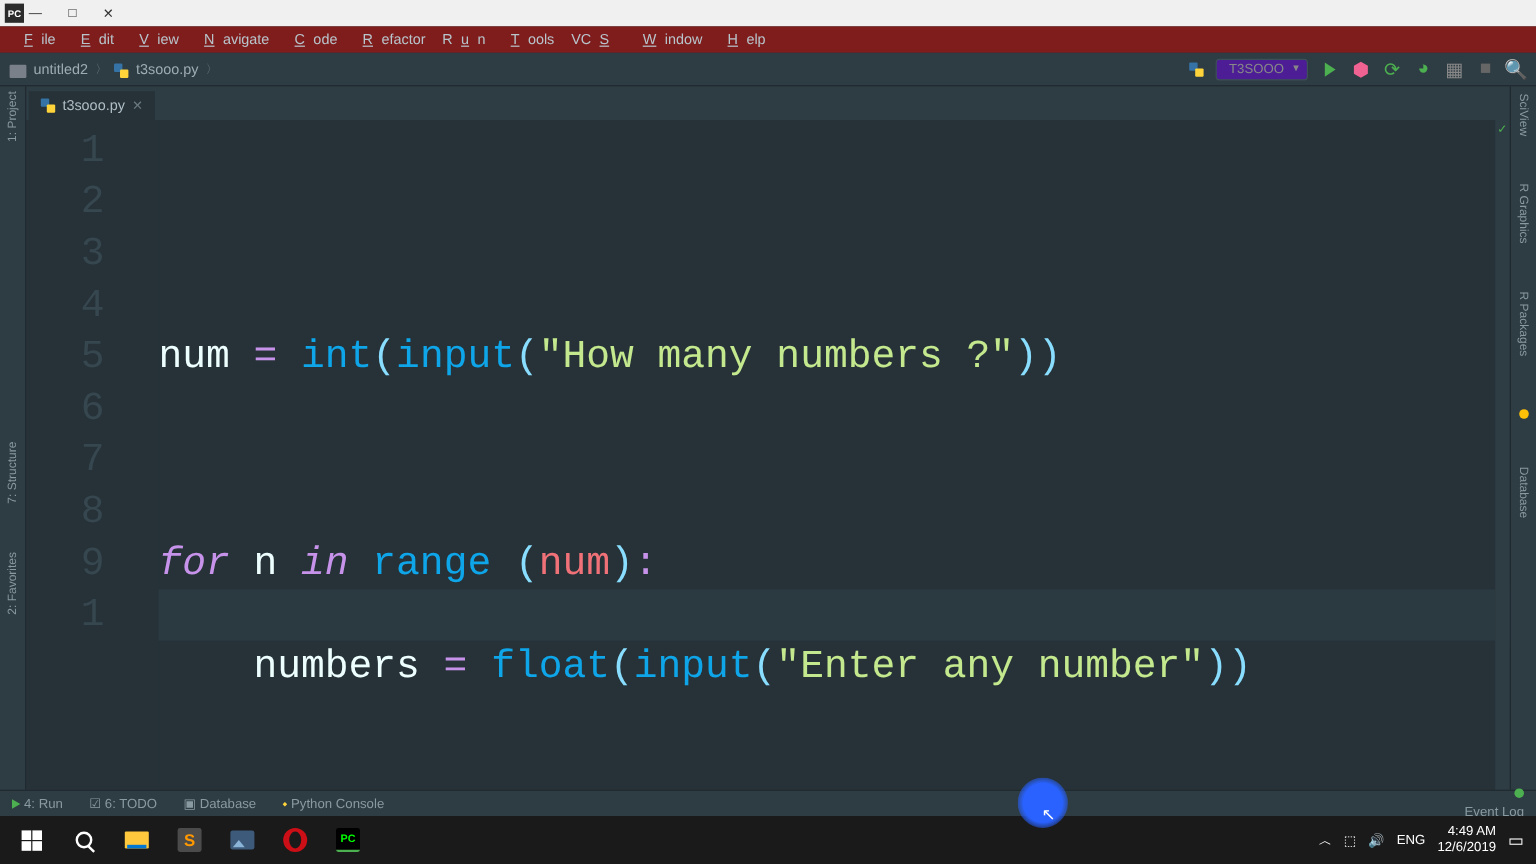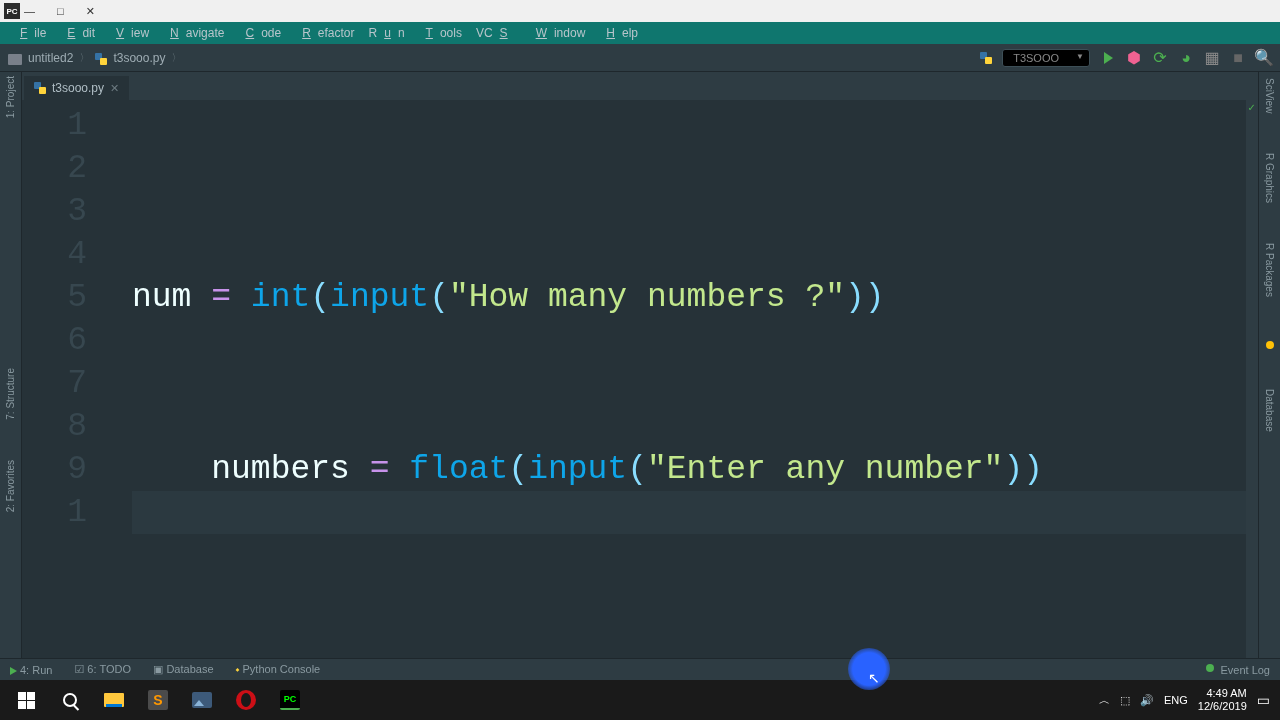--- a/index.html
+++ b/index.html
@@ -2,32 +2,32 @@
 <html><head>
 <meta charset="utf-8">
 <style>
 * { margin: 0; padding: 0; box-sizing: border-box; }
 body { font-family: "Segoe UI", Tahoma, sans-serif; background: #263238; color: #b0bec5; overflow: hidden; width: 1280px; height: 720px; }
 .titlebar { height: 22px; background: #f0f0f0; color: #333; display: flex; align-items: center; padding: 0 4px; font-size: 11px; }
 .titlebar-icon { width: 16px; height: 16px; background: #2b2b2b; color: #fff; display: inline-flex; align-items: center; justify-content: center; font-size: 8px; font-weight: bold; margin-right: 4px; }
 .titlebar-title { flex: 1; }
 .titlebar-btns { display: flex; gap: 22px; margin-right: 8px; }
 .titlebar-btn { font-size: 11px; cursor: pointer; color: #333; }
-.menubar { height: 22px; background: #0f766e; color: #b8c5cb; display: flex; align-items: center; padding: 0 6px; font-size: 12px; }
+.menubar { height: 22px; background: #7f1d1d; color: #b8c5cb; display: flex; align-items: center; padding: 0 6px; font-size: 12px; }
 .menubar span { padding: 2px 7px; cursor: pointer; }
 .menubar .u { text-decoration: underline; }
 .toolbar { height: 28px; background: #2e3c43; display: flex; align-items: center; padding: 0 8px; border-bottom: 1px solid #1e272c; }
 .breadcrumb { display: flex; align-items: flex-end; gap: 6px; font-size: 12px; color: #9eacb3; }
 .folder-icon { width: 14px; height: 11px; background: #79808a; border-radius: 1px; }
 .py-icon { width: 12px; height: 12px; position: relative; }
 .py-icon::before { content: ""; position: absolute; width: 7px; height: 7px; background: #3572A5; top: 0; left: 0; border-radius: 1px; }
 .py-icon::after { content: ""; position: absolute; width: 7px; height: 7px; background: #ffd43b; bottom: 0; right: 0; border-radius: 1px; }
 .chevron { color: #6c7a80; font-size: 10px; }
 .toolbar-right { margin-left: auto; display: flex; align-items: center; gap: 10px; }
-.run-config { background: #000000; border: 1px solid #3d4f57; padding: 2px 30px 2px 10px; font-size: 11px; color: #888; position: relative; border-radius: 3px; }
+.run-config { background: #4c1d95; border: 1px solid #3d4f57; padding: 2px 19px 2px 10px; font-size: 11px; color: #888; position: relative; border-radius: 3px; }
 .tl-icon { width: 16px; height: 16px; display: flex; align-items: center; justify-content: center; cursor: pointer; }
 .play-icon { width: 0; height: 0; border-left: 9px solid #4caf50; border-top: 6px solid transparent; border-bottom: 6px solid transparent; }
 .main { display: flex; height: 586px; }
 .left-gutter { width: 22px; background: #2e3c43; display: flex; flex-direction: column; align-items: center; padding-top: 4px; gap: 40px; border-right: 1px solid #1e272c; }
 .left-gutter-label { writing-mode: vertical-lr; transform: rotate(180deg); font-size: 10px; color: #8a9aa1; cursor: pointer; }
 .tab-bar { height: 28px; background: #2e3c43; display: flex; align-items: flex-end; padding-left: 2px; }
 .tab { background: #263238; padding: 5px 10px; font-size: 12px; color: #b0bec5; display: flex; align-items: center; gap: 6px; border-top: 1px solid #2e3c43; }
 .tab-close { color: #6c7a80; font-size: 11px; cursor: pointer; }
 .editor-wrap { flex: 1; display: flex; flex-direction: column; position: relative; }
 .editor { flex: 1; display: flex; background: #263238; overflow: hidden; }
@@ -40,21 +40,21 @@
 .str { color: #c3e88d; }
 .num { color: #f78c6c; }
 .op { color: #c792ea; }
 .punct { color: #89ddff; }
 .ident { color: #eeffff; }
 .param { color: #f07178; }
 .right-gutter { width: 22px; background: #2e3c43; display: flex; flex-direction: column; align-items: center; padding-top: 6px; gap: 40px; border-left: 1px solid #1e272c; }
 .right-gutter-label { writing-mode: vertical-lr; font-size: 10px; color: #8a9aa1; cursor: pointer; }
 .yellow-dot { width:8px; height:8px; border-radius:50%; background:#ffc107; }
 .bottom-tools { height: 22px; background: #2e3c43; display: flex; align-items: center; padding: 0 10px; font-size: 11px; color: #8a9aa1; gap: 22px; border-top: 1px solid #1e272c; }
-.bt-right { margin-left: auto; display: flex; align-items: flex-start; gap: 6px; }
+.bt-right { margin-left: auto; display: flex; align-items: flex-end; gap: 6px; flex-direction: column; }
 .green-dot { width: 8px; height: 8px; border-radius: 50%; background: #4caf50; }
 .green-play { width:0; height:0; border-left:7px solid #4caf50; border-top:4px solid transparent; border-bottom:4px solid transparent; display:inline-block; vertical-align:middle; margin-right:3px; }
 .statusbar { height: 22px; background: #2e3c43; display: flex; align-items: center; padding: 0 10px; font-size: 11px; color: #8a9aa1; border-top: 1px solid #1e272c; }
 .st-right { margin-left: auto; display: flex; align-items: center; gap: 14px; }
 .bulb { color: #ffc107; }
 .green-circle { width: 9px; height: 9px; border-radius: 50%; background: #1de9b6; display: inline-block; vertical-align: middle; margin-left: 4px; }
 .cursor-indicator { position: fixed; width: 42px; height: 42px; border-radius: 50%; background: radial-gradient(circle, #2962ff 0%, #2962ff 55%, rgba(41,98,255,0.5) 70%, rgba(41,98,255,0) 100%); left: 848px; top: 648px; z-index: 999; pointer-events: none; }
 .cursor-arrow { position: fixed; left: 868px; top: 670px; z-index: 1000; color: #fff; font-size: 14px; pointer-events: none; }
 .taskbar { position: fixed; bottom: 0; left: 0; right: 0; height: 40px; background: #1a1a1a; display: flex; align-items: center; padding: 0 4px; }
 .tb-item { width: 44px; height: 40px; display: flex; align-items: center; justify-content: center; cursor: pointer; }
@@ -153,20 +153,21 @@
         <div>7</div>
         <div>8</div>
         <div>9</div>
         <div>1</div>
       </div>
       <div class="code">
         <div class="line-highlight"></div>
         <div class="code-content">
 <div><span class="ident">num</span> <span class="op">=</span> <span class="builtin">int</span><span class="punct">(</span><span class="builtin">input</span><span class="punct">(</span><span class="str">"How many numbers ?"</span><span class="punct">)</span><span class="punct">)</span></div>
 <div> </div>
+<div><span class="kw">for</span> <span class="ident">n</span> <span class="kw">in</span> <span class="builtin">range</span> <span class="punct">(</span><span class="param">num</span><span class="punct">)</span><span class="op">:</span></div>
 <div>    <span class="ident">numbers</span> <span class="op">=</span> <span class="builtin">float</span><span class="punct">(</span><span class="builtin">input</span><span class="punct">(</span><span class="str">"Enter any number"</span><span class="punct">)</span><span class="punct">)</span></div>
 
 
 
 
 
         </div>
       </div>
     </div>
     <div class="scrollbar-strip">

